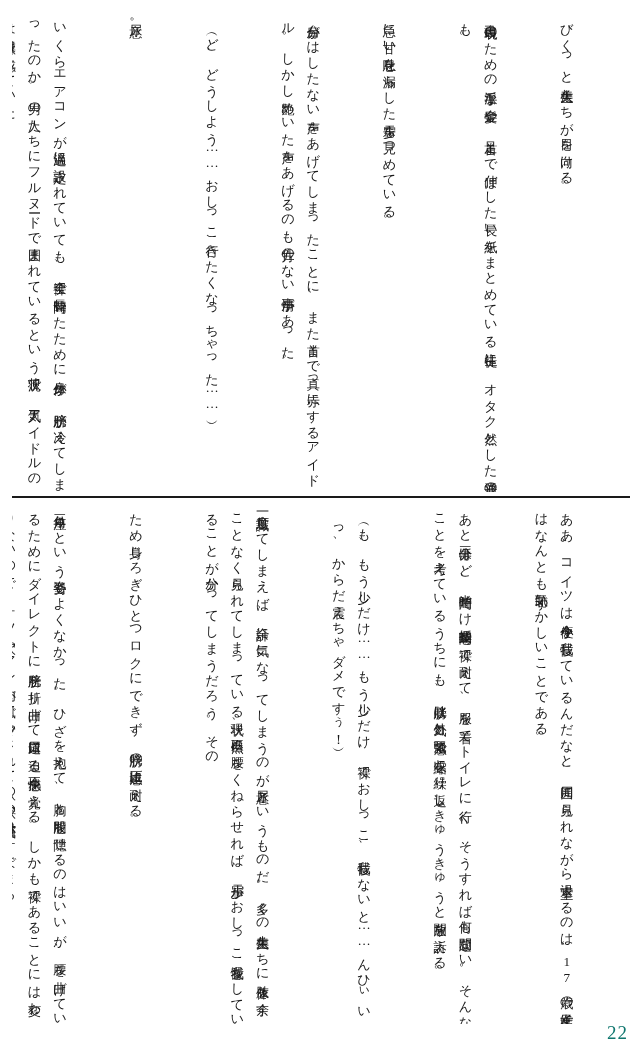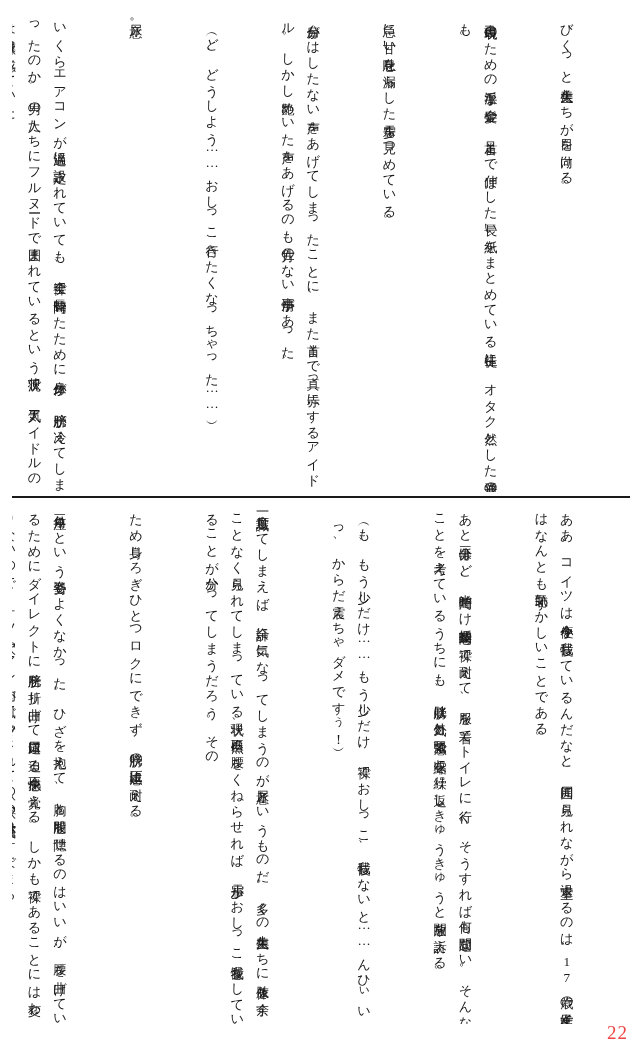--- a/index.html
+++ b/index.html
@@ -61,21 +61,21 @@
   }
   .vtext p.indent {
     padding-top: 14px;
   }
   .pagenum {
     position: absolute;
     right: 14px;
     bottom: 6px;
     font-size: 19px;
     font-family: "Liberation Serif", "DejaVu Serif", serif;
-    color: #ef4444;
+    color: #0f766e;
     letter-spacing: 1px;
   }
 </style>
 </head>
 <body>
 
 <div class="page">
 
   <div class="panel panel-top">
     <div class="vtext">

